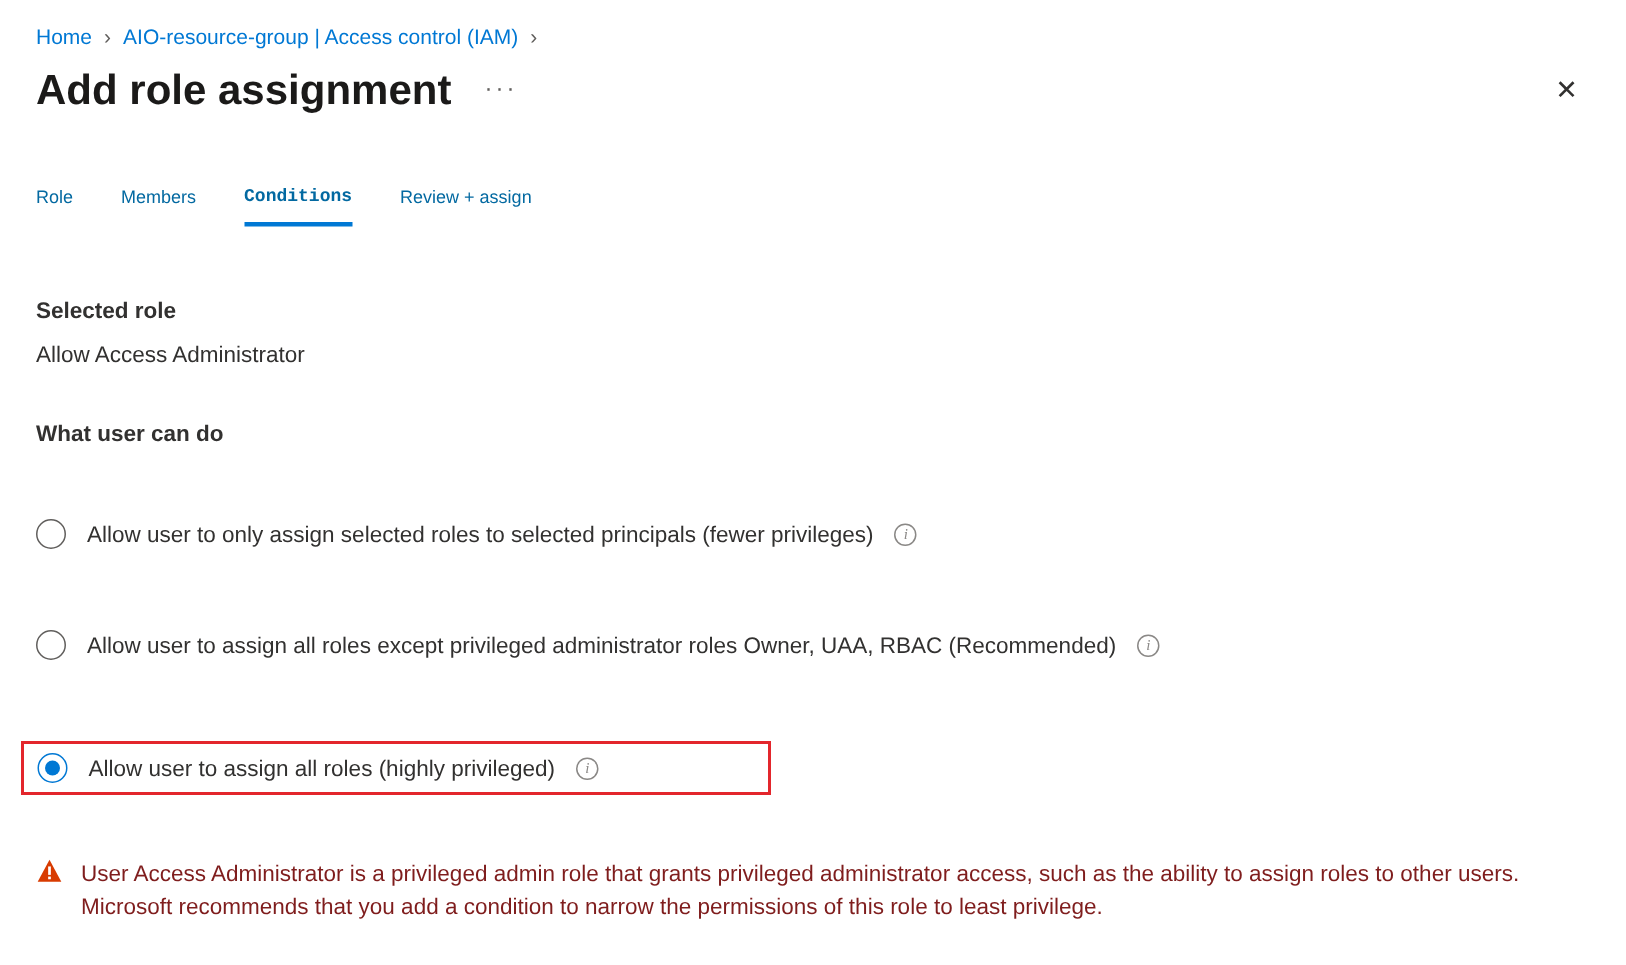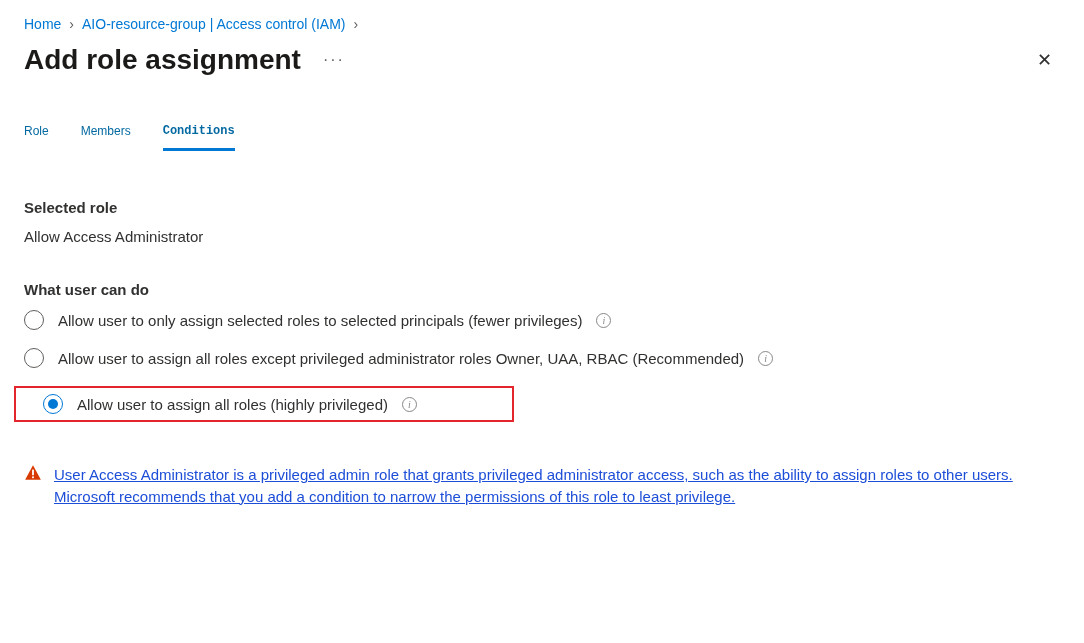--- a/index.html
+++ b/index.html
@@ -45,24 +45,25 @@
     border-bottom: 3px solid transparent;
   }
   .tab.active { font-weight: 600; border-bottom-color: #0078d4; font-family: Liberation Mono, monospace; }
   .section-label { font-weight: 600; font-size: 15px; margin-bottom: 12px; }
   .role-value { font-size: 15px; margin-bottom: 36px; }
   .options { display: flex; flex-direction: column; gap: 18px; margin-top: 6px; }
   .option-row {
     display: flex;
     align-items: center;
     gap: 14px;
+    margin-top: 36px;
   }
   .option-row.highlighted {
     border: 2.5px solid #e3262c;
-    padding: 6px 27px;
+    padding: 6px 9px;
     margin-left: -10px;
     width: 500px;
   }
   .radio {
     width: 20px; height: 20px;
     border: 1.5px solid #605e5c;
     border-radius: 50%;
     flex-shrink: 0;
     display: flex; align-items: center; justify-content: center;
     cursor: pointer;
@@ -90,21 +91,21 @@
   .warning-box {
     display: flex;
     gap: 12px;
     margin-top: 42px;
     align-items: flex-start;
   }
   .warn-icon {
     flex-shrink: 0;
   }
   .warn-icon svg { width: 18px; height: 18px; display:block; }
-  .warn-text { font-size: 15px; line-height: 1.45; color: #1d4ed8; max-width: 1000px; text-decoration: underline; }
+  .warn-text { font-size: 15px; line-height: 1.45; color: #7f1d1d; max-width: 1000px; }
 </style>
 </head>
 <body>
 
 <div class="breadcrumb">
   <a>Home</a>
   <span class="sep">›</span>
   <a>AIO-resource-group | Access control (IAM)</a>
   <span class="sep">›</span>
 </div>
@@ -114,20 +115,21 @@
     <h1 class="page-title">Add role assignment</h1>
     <span class="ellipsis">···</span>
   </div>
   <span class="close-btn">✕</span>
 </div>
 
 <div class="tabs">
   <div class="tab">Role</div>
   <div class="tab">Members</div>
   <div class="tab active">Conditions</div>
+  <div class="tab">Review + assign</div>
 </div>
 
 <div class="section-label">Selected role</div>
 <div class="role-value">Allow Access Administrator</div>
 
 <div class="section-label">What user can do</div>
 
 <div class="options">
 
   <div class="option-row">

